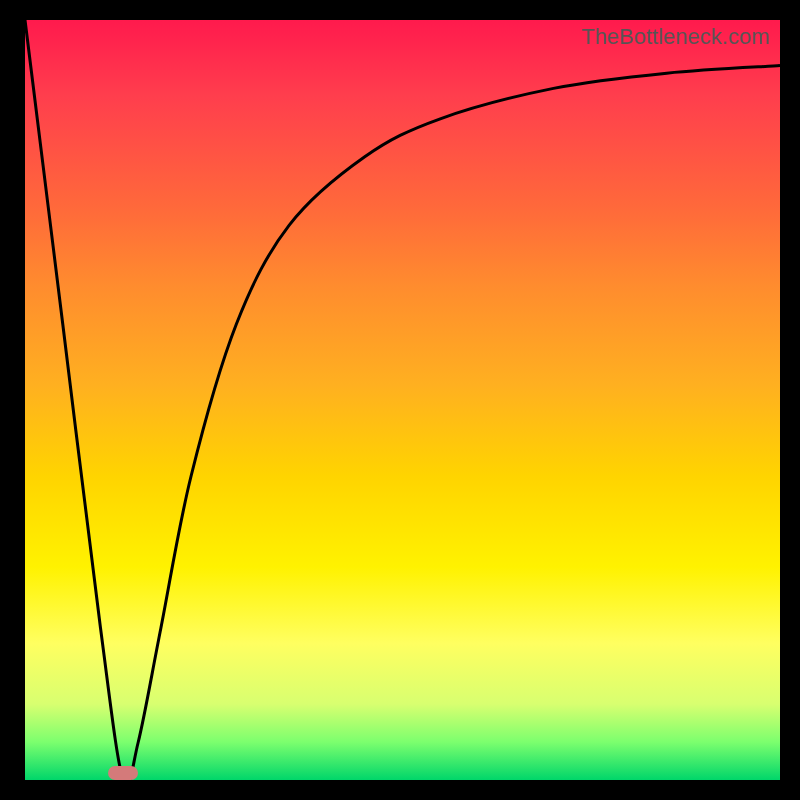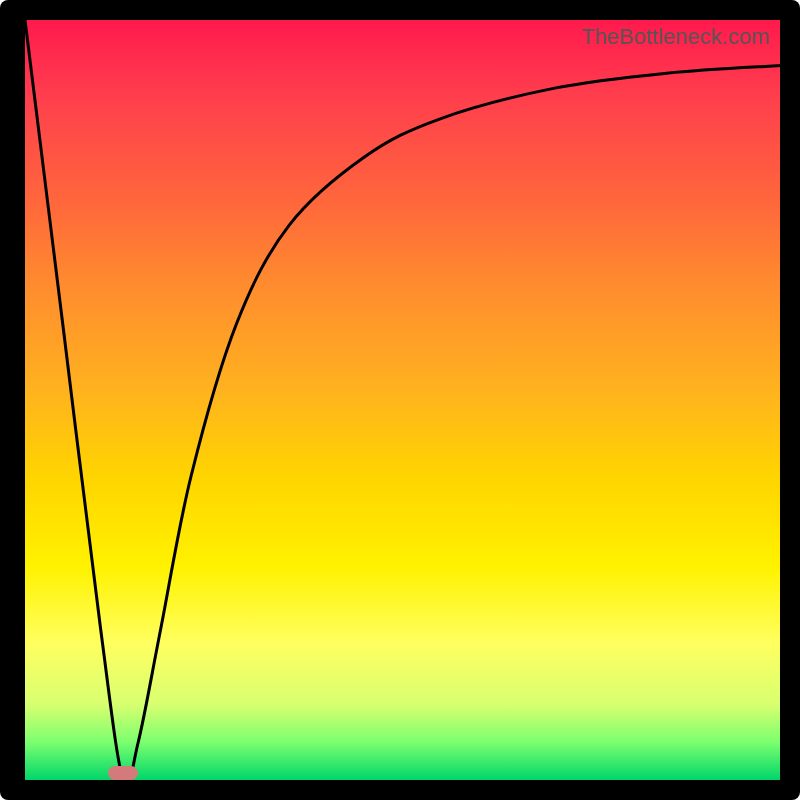--- a/index.html
+++ b/index.html
@@ -8,21 +8,20 @@
     width: 800px;
     height: 800px;
     overflow: hidden;
     font-family: Arial, Helvetica, sans-serif;
   }
   .chart-container {
     position: relative;
     width: 800px;
     height: 800px;
     background: #000;
-    border-radius: 8px;
   }
   .plot-area {
     position: absolute;
     left: 25px;
     top: 20px;
     width: 755px;
     height: 760px;
     background: linear-gradient(
       to bottom,
       #ff1a4d 0%,

